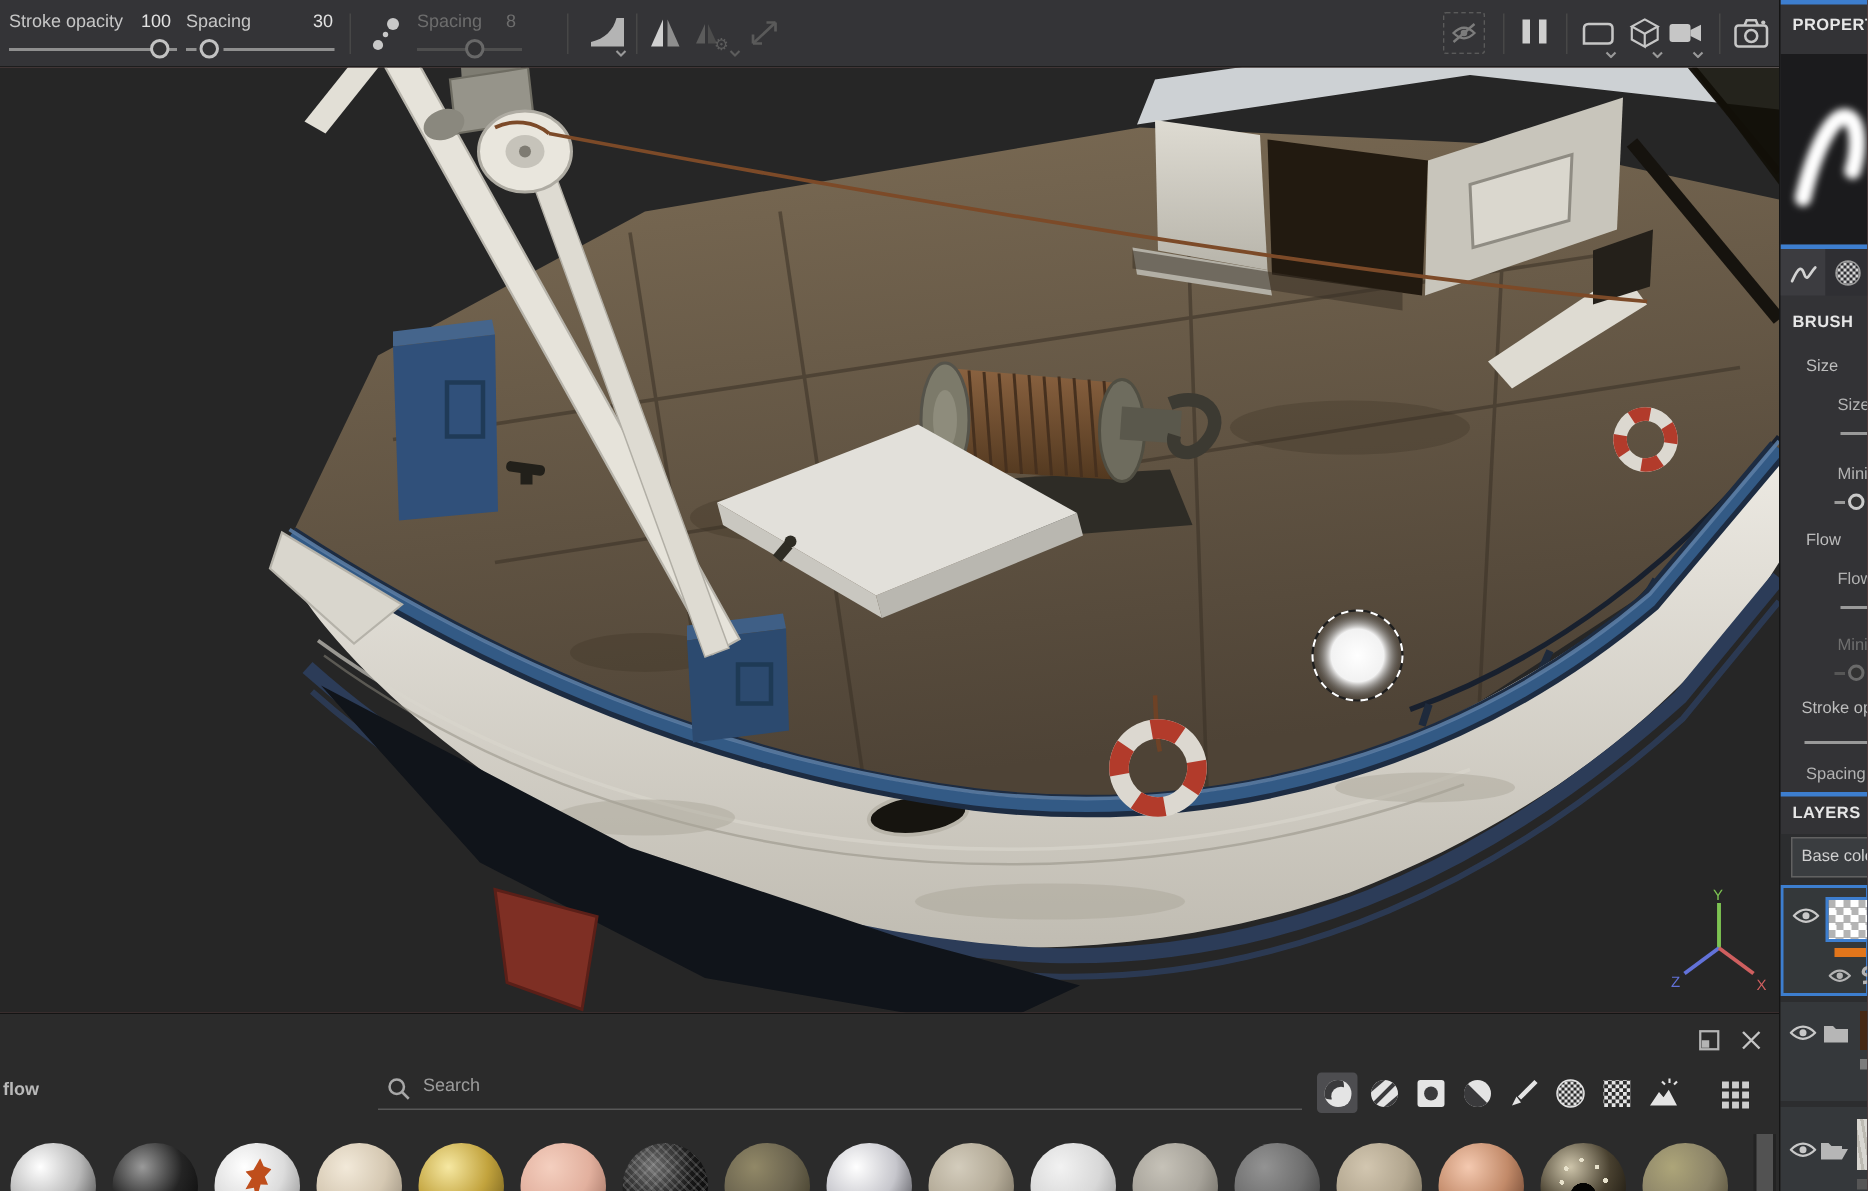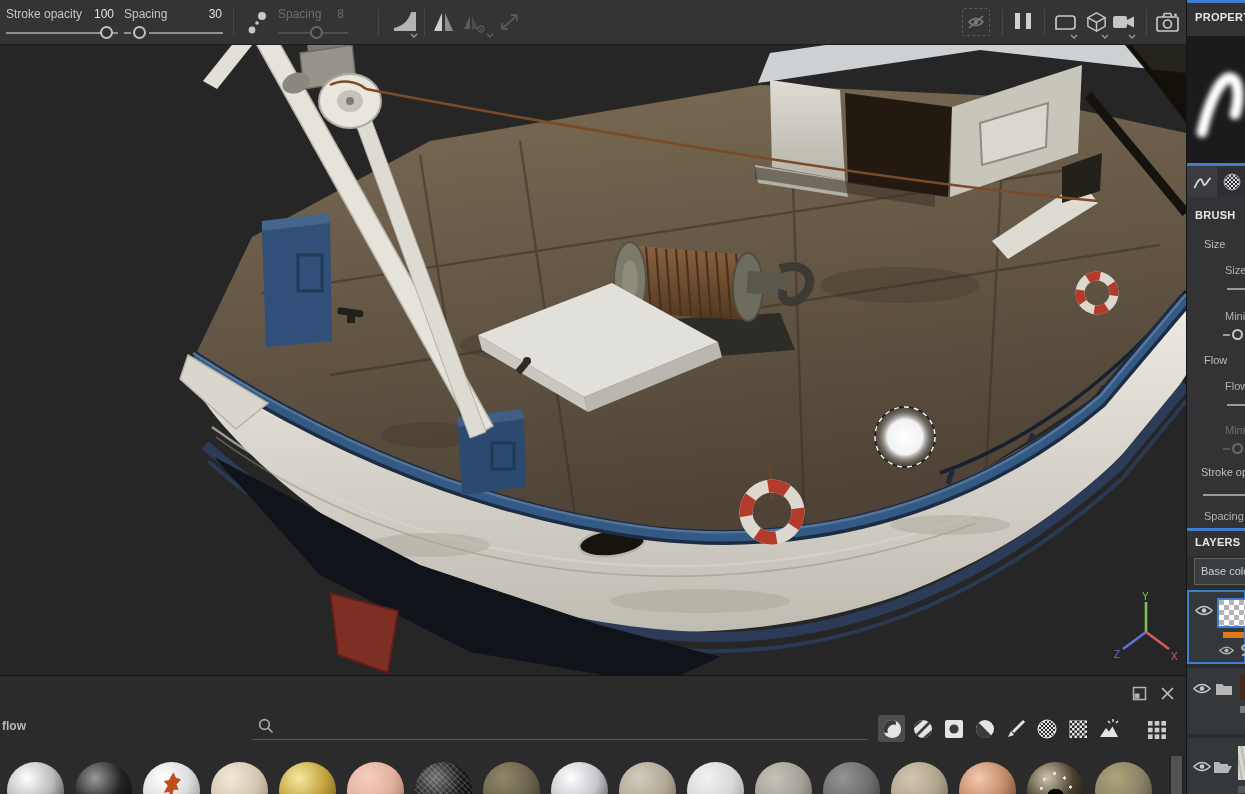--- a/index.html
+++ b/index.html
@@ -496,20 +496,21 @@
         </svg>
     </span>
 
     <span class="crumb">flow</span>
 
     <div class="search-wrap">
       <svg class="abs" style="left:6px;top:4px" width="16" height="16" viewBox="0 0 16 16">
           <circle cx="6.5" cy="6.5" r="4.8" fill="none" stroke="#a8a8a8" stroke-width="1.7"></circle>
           <line x1="10" y1="10" x2="14.5" y2="14.5" stroke="#a8a8a8" stroke-width="1.7"></line>
         </svg>
+      <input class="search-input" placeholder="Search" style="">
     </div>
 
     <div class="filters">
       <span class="fbtn active">
         <svg width="22" height="22" viewBox="-11 -11 22 22">
             <defs>
               <clipPath id="c1">
                 <circle r="9"></circle>
               </clipPath>
             </defs>

